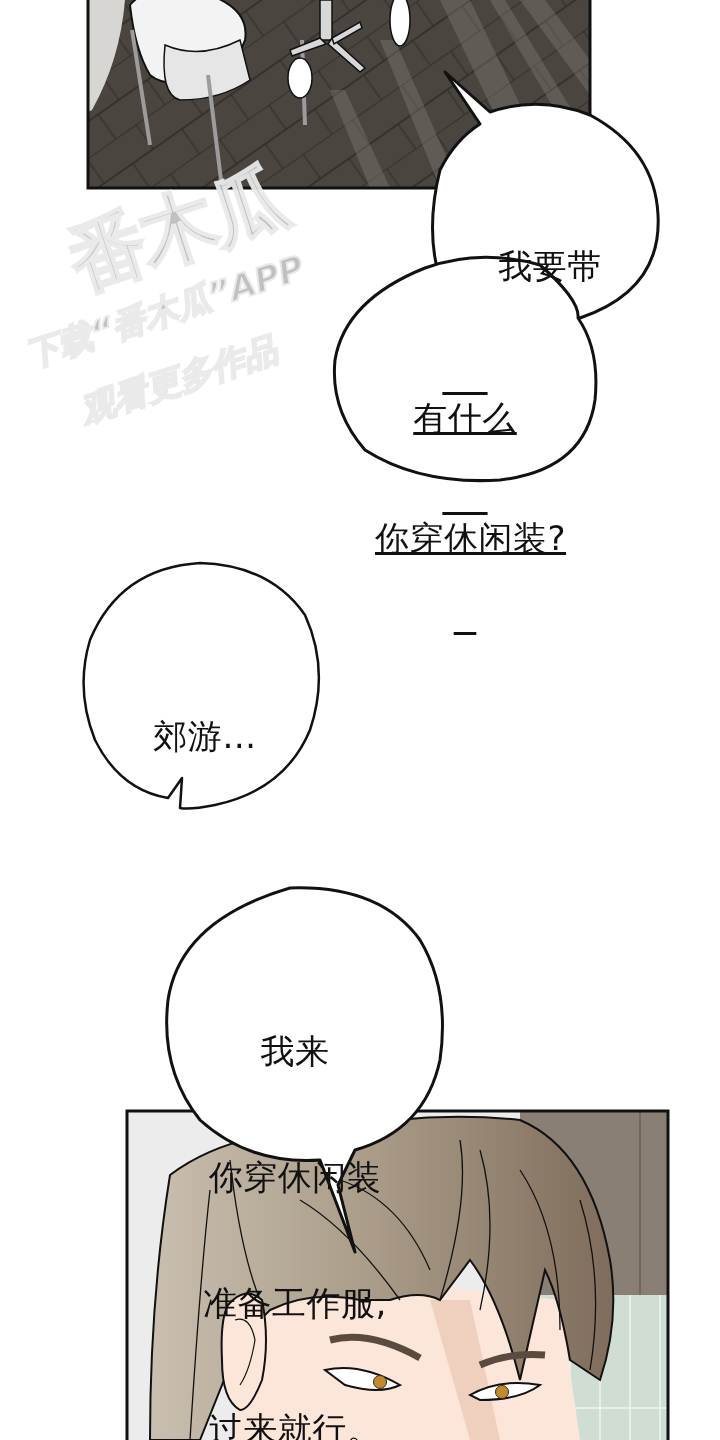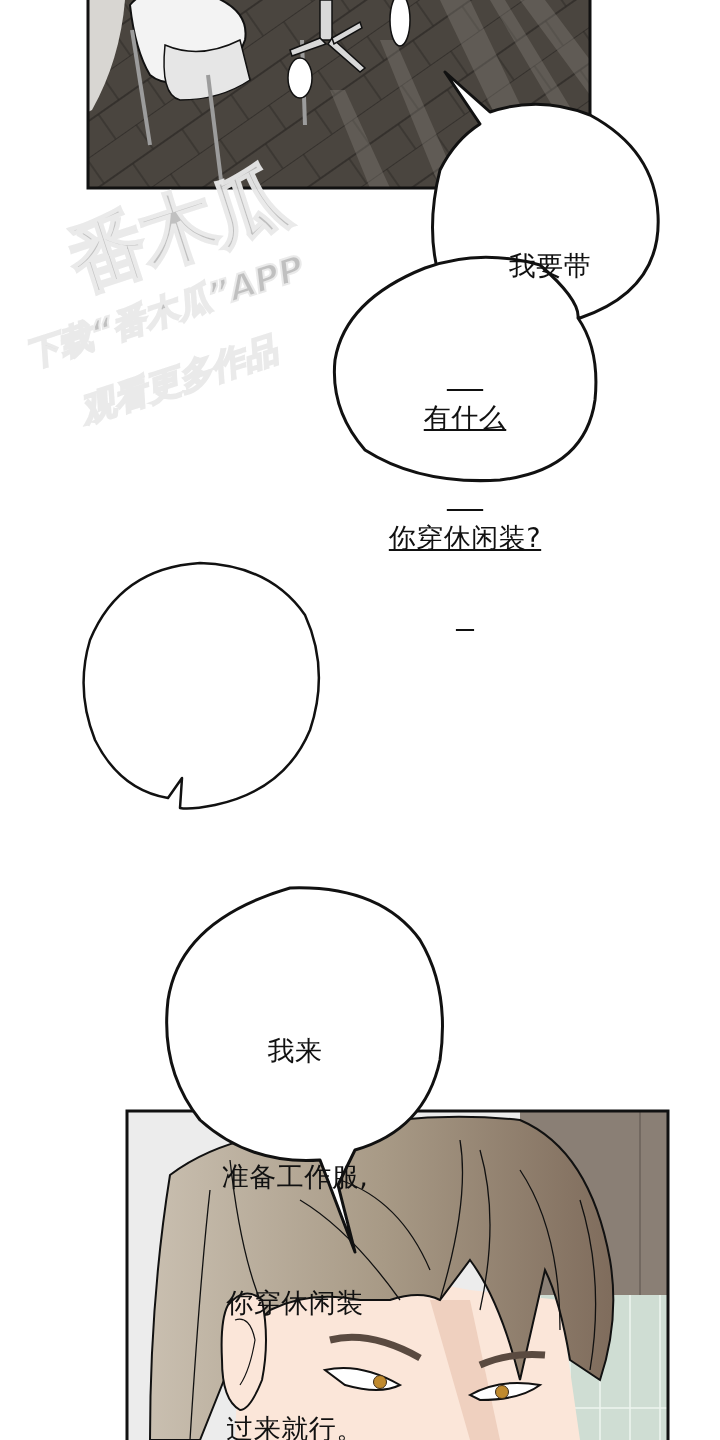--- a/index.html
+++ b/index.html
@@ -5,21 +5,21 @@
   html, body { margin: 0; padding: 0; }
   body {
     width: 720px; height: 1440px; overflow: hidden;
     background: #ffffff; position: relative;
     font-family: "DejaVu Sans", "Liberation Sans", sans-serif;
   }
   .page { position: absolute; left: 0; top: 0; width: 720px; height: 1440px; }
   .layer { position: absolute; left: 0; top: 0; }
   .bubble-text {
     position: absolute; color: #111; font-weight: 500;
-    font-size: 27px; line-height: 40px; text-align: center;
+    font-size: 34px; line-height: 40px; text-align: center;
     white-space: pre; letter-spacing: 0.5px;
     font-family: "DejaVu Sans", sans-serif;
   }
   .watermark {
     position: absolute; color: #bdbdbd; font-weight: bold;
     transform: rotate(-18deg); transform-origin: left top;
     -webkit-text-stroke: 2px #e9e9e9; opacity: 0.95;
     font-family: "DejaVu Sans", sans-serif; white-space: nowrap;
     pointer-events: none;
   }
@@ -157,21 +157,22 @@
   </svg>
 
   <div class="bubble-text" style="left:470px; top:166px; width:160px;">
     <div>我要带</div>
   </div>
   <div class="bubble-text" style="left:375px; top:318px; width:180px;text-decoration:underline;">
     <div>有什么</div>
     <div>你穿休闲装?</div>
   </div>
   <div class="bubble-text" style="left:130px; top:636px; width:150px;">
+    <div>郊游…</div>
   </div>
   <div class="bubble-text" style="left:185px; top:946px; width:220px; line-height:42px;">
     <div>我来</div>
+    <div>你穿休闲装</div>
     <div>准备工作服,</div>
-    <div>你穿休闲装</div>
     <div>过来就行。</div>
   </div>
 
 </div>
 
 </body></html>

